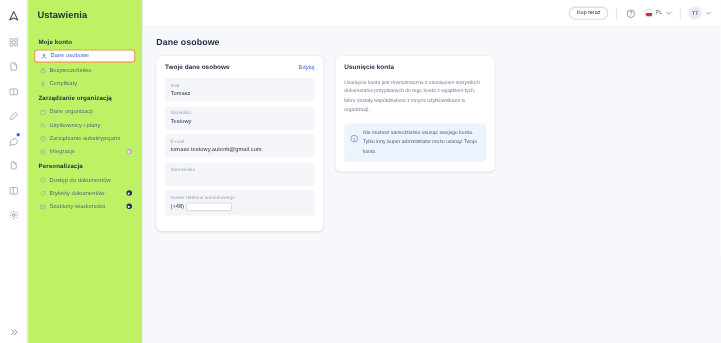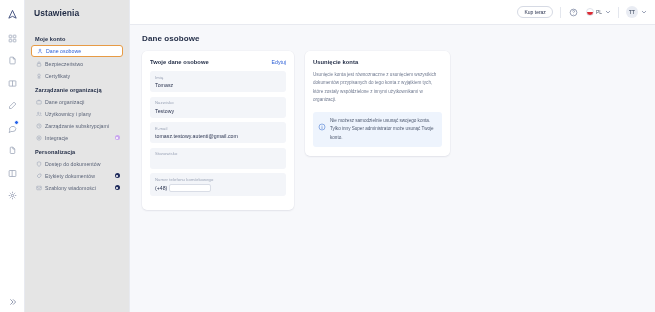--- a/index.html
+++ b/index.html
@@ -34,21 +34,21 @@
     background: #2563eb; border: 1px solid #fff;
   }
   .rail-expand {
     position: absolute; left: 0; bottom: 6px; width: 25px;
     display: flex; align-items: center; justify-content: center;
   }
 
   
   .sidebar {
     width: 105px; height: 312px; flex: 0 0 105px;
-    background: #e5e5e5;
+    background: #bef264;
     border-right: 1px solid #e8eaf0;
     padding: 0;
   }
   .sb-title {
     font-size: 8.5px; color: #1f2a44; font-weight: 700;
     padding: 8px 0 0 9px; letter-spacing: .1px;
     height: 25px;
   }
   .sb-body { padding: 5px 6px 0 6px; }
   .sb-group-label {

